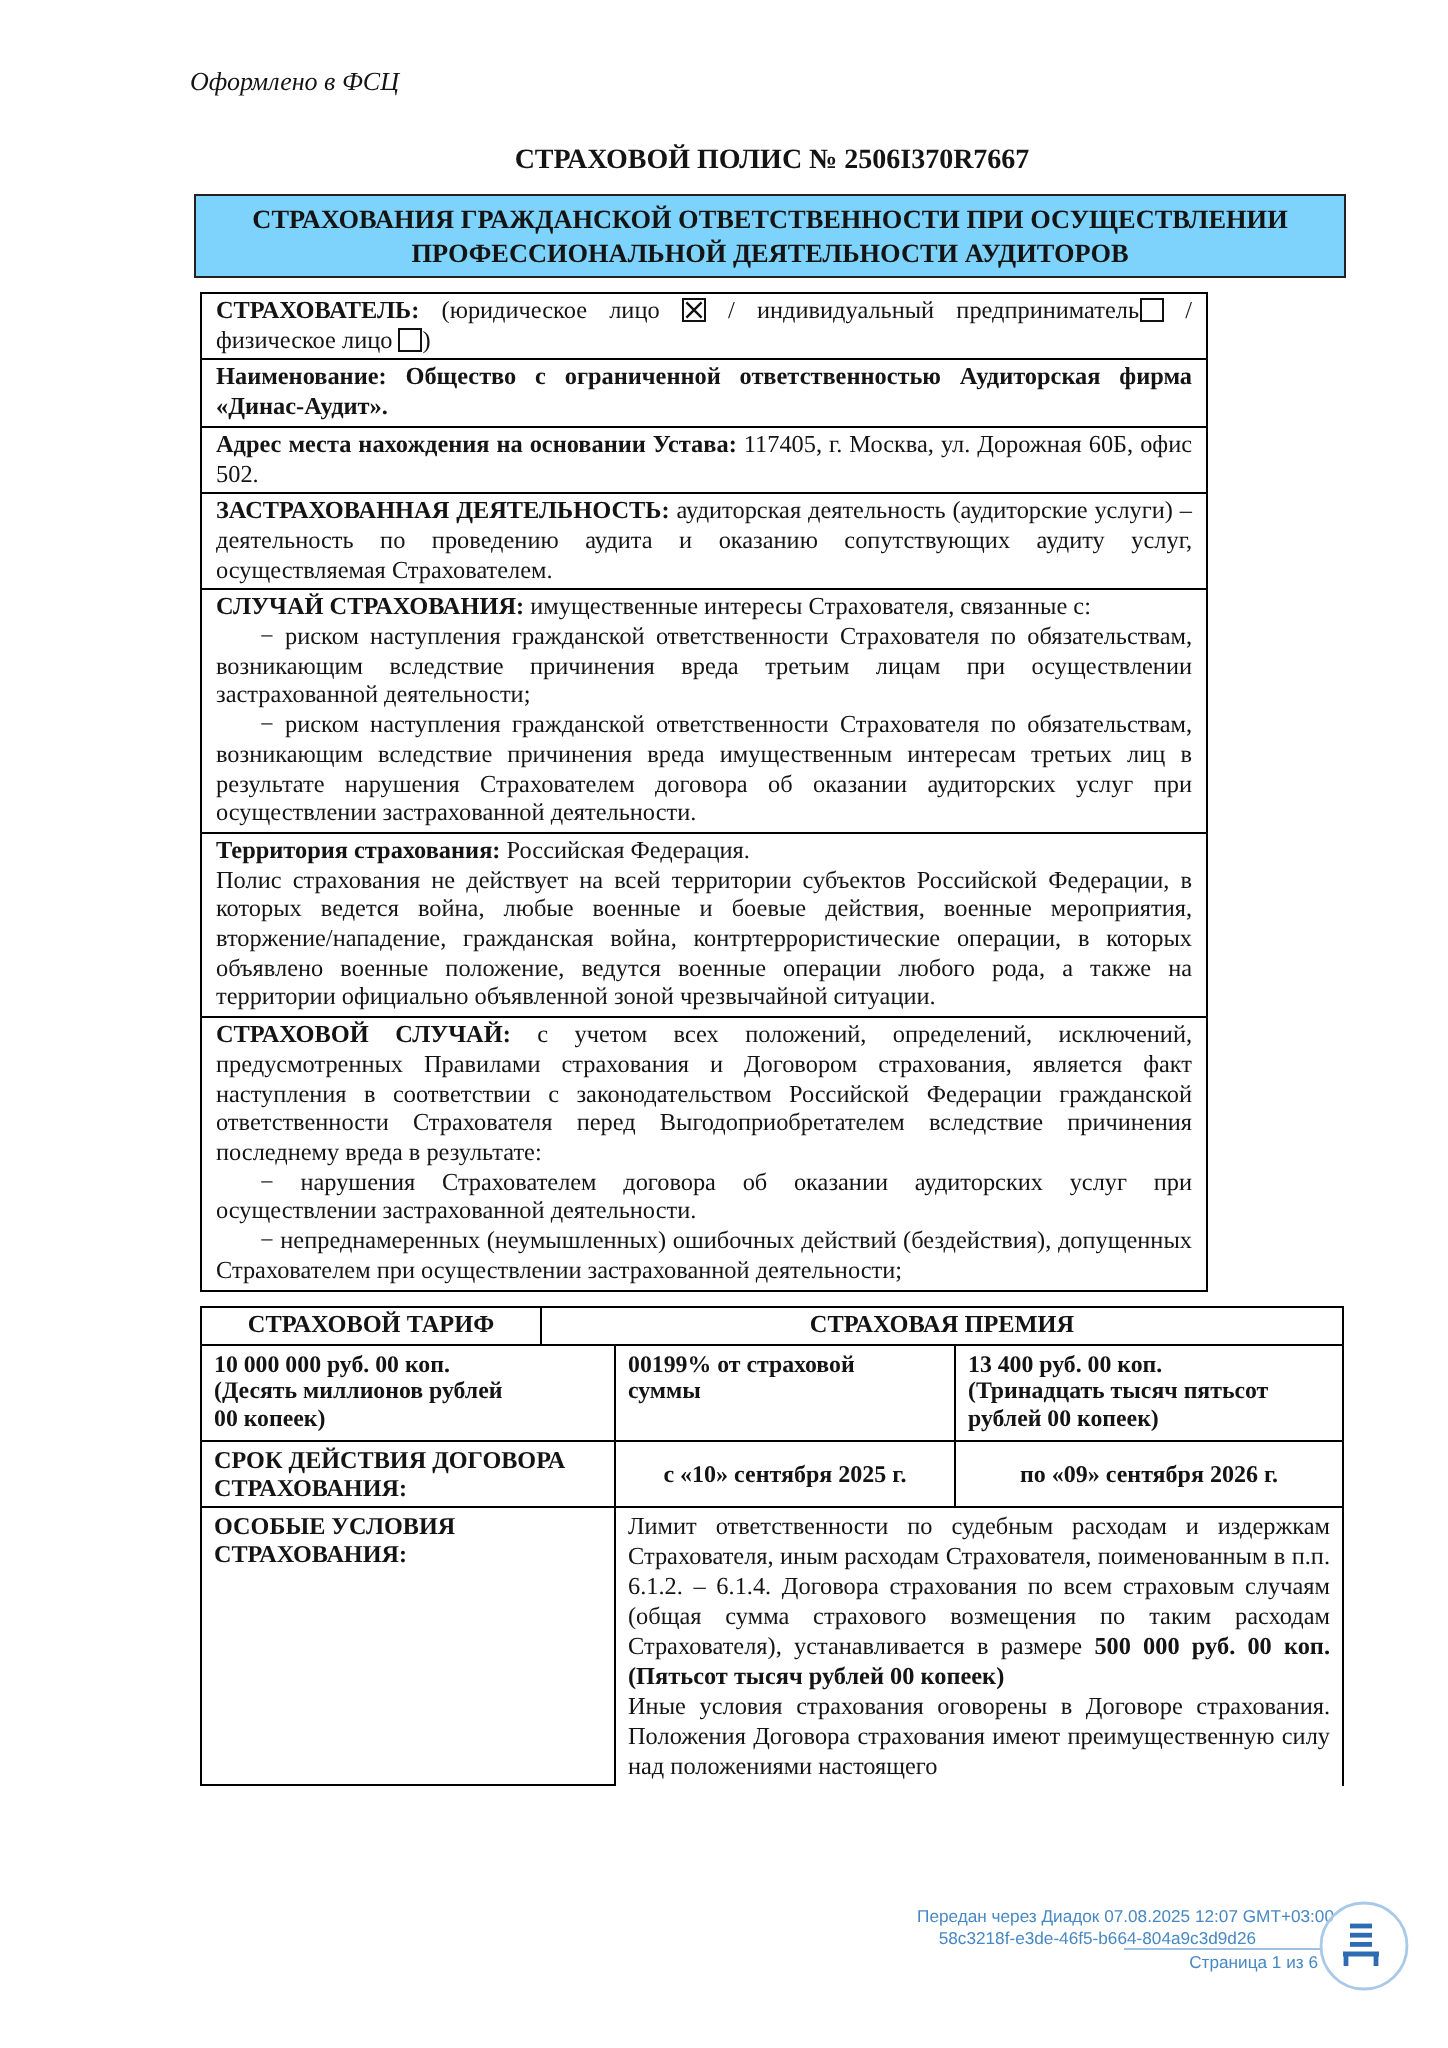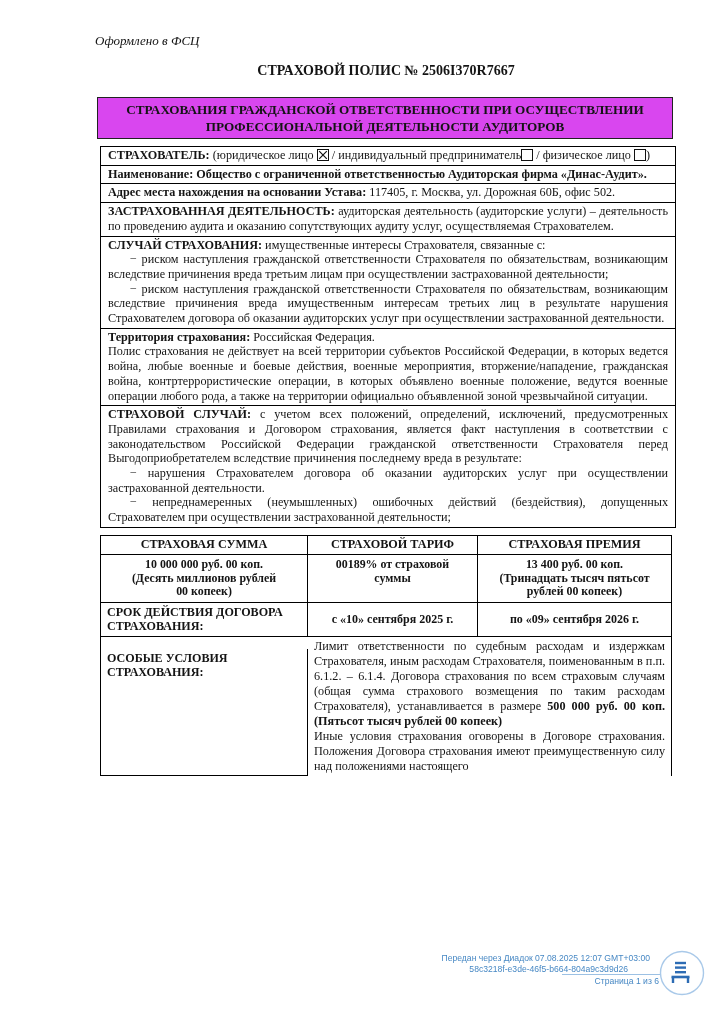--- a/index.html
+++ b/index.html
@@ -2,54 +2,54 @@
 <html><head>
 <meta charset="utf-8">
 <style>
   html,body{margin:0;padding:0;background:#888;}
   .page{
     position:relative;width:724px;height:1024px;background:#ffffff;
     font-family:"Liberation Serif","DejaVu Serif",serif;color:#141414;
     margin:0 auto;overflow:hidden;
   }
   .formed-note{position:absolute;left:95px;top:33px;font-style:italic;font-size:13px;}
-  .doc-title{position:absolute;left:100px;top:63px;width:572px;text-align:center;
+  .doc-title{position:absolute;left:100px;top:73px;width:572px;text-align:center;
     font-weight:bold;font-size:14px;}
   .type-box{position:absolute;left:97px;top:97px;width:576px;box-sizing:border-box;
-    border:1px solid #222;background:#d946ef;text-align:center;font-weight:bold;
+    border:1px solid #222;background:#7dd3fc;text-align:center;font-weight:bold;
     font-size:13.2px;line-height:17px;padding:3px 14px;}
   .content{position:absolute;left:100px;top:146px;width:572px;}
   
-  .t1{border:1px solid #000;box-sizing:border-box;width:576px;}
+  .t1{border:1px solid #000;box-sizing:border-box;width:504px;}
   .t1 .row{border-bottom:1px solid #000;padding:1px 7px 2px 7px;font-size:12.2px;
     line-height:14.7px;text-align:justify;}
   .t1 .row:last-child{border-bottom:none;}
   .t1 p{margin:0;text-align:justify;}
   .t1 p.bullet{text-indent:22px;}
   b{font-weight:bold;}
   .cb{display:inline-block;width:12px;height:12px;border:1.3px solid #111;
     vertical-align:-2px;position:relative;box-sizing:border-box;}
   .cb svg{position:absolute;left:0;top:0;width:100%;height:100%;}
   
   .t2{border:1px solid #000;border-bottom:none;box-sizing:border-box;width:572px;margin-top:7px;}
   .t2r{display:flex;border-bottom:1px solid #000;}
   .t2r.last{border-bottom:none;}
   .t2c{box-sizing:border-box;border-right:1px solid #000;padding:2px 6px;}
   .t2c:last-child{border-right:none;}
   .c1{flex:0 0 207px;}
   .c2{flex:0 0 170px;}
   .c3{flex:1;}
   .hd{font-weight:bold;font-size:12.2px;text-align:center;padding:1px 4px 2px;}
-  .val{font-weight:bold;font-size:11.9px;line-height:13.7px;text-align:center;white-space:pre-line;padding-top:3px;padding-bottom:3px;}
+  .val{font-weight:bold;font-size:11.9px;line-height:13.7px;white-space:pre-line;padding-top:3px;padding-bottom:3px;}
   .lbl{font-weight:bold;font-size:12.1px;line-height:13.9px;white-space:pre-line;padding-top:3px;}
   .date{font-weight:bold;font-size:12px;display:flex;align-items:center;justify-content:center;text-align:center;}
   .freetext{font-size:12.2px;line-height:15px;text-align:justify;}
   .freetext p{margin:0;text-align:justify;}
   .vcenter{display:flex;align-items:center;}
-  .lbl-bb{border-bottom:1px solid #000;margin-top:12px;}
+  .lbl-bb{border-bottom:1px solid #000;}
   
   .stamp{position:absolute;font-family:"Liberation Sans","DejaVu Sans",sans-serif;
     font-size:8.6px;line-height:10px;color:#4788c4;background:rgba(255,255,255,0.72);
     padding:0 1px;white-space:nowrap;}
   .stamp-rule{position:absolute;right:64px;top:974px;width:98px;height:1px;background:#9cc1e4;}
   .logo{position:absolute;left:659px;top:950px;}
 </style>
 </head>
 <body>
 
@@ -106,30 +106,29 @@
         <p><b>СТРАХОВОЙ СЛУЧАЙ:</b> <span>с учетом всех положений, определений, исключений, предусмотренных Правилами страхования и Договором страхования, является факт наступления в соответствии с законодательством Российской Федерации гражданской ответственности Страхователя перед Выгодоприобретателем вследствие причинения последнему вреда в результате:</span></p>
         <p class="bullet">− нарушения Страхователем договора об оказании аудиторских услуг при осуществлении застрахованной деятельности.</p>
         <p class="bullet">− непреднамеренных (неумышленных) ошибочных действий (бездействия), допущенных Страхователем при осуществлении застрахованной деятельности;</p>
       </div>
 
     </div>
 
     <div class="t2">
 
       <div class="t2r">
-        <div class="t2c c1 hd">СТРАХОВАЯ СУММА</div>
         <div class="t2c c2 hd">СТРАХОВОЙ ТАРИФ</div>
         <div class="t2c c3 hd">СТРАХОВАЯ ПРЕМИЯ</div>
       </div>
 
       <div class="t2r">
         <div class="t2c c1 val">10 000 000 руб. 00 коп.
 (Десять миллионов рублей
 00 копеек)</div>
-        <div class="t2c c2 val">00189% от страховой
+        <div class="t2c c2 val">00199% от страховой
 суммы</div>
         <div class="t2c c3 val">13 400 руб. 00 коп.
 (Тринадцать тысяч пятьсот
 рублей 00 копеек)</div>
       </div>
 
       <div class="t2r">
         <div class="t2c c1 lbl">СРОК ДЕЙСТВИЯ ДОГОВОРА
 СТРАХОВАНИЯ:</div>
         <div class="t2c c2 date">с «10» сентября 2025 г.</div>
@@ -142,21 +141,21 @@
 СТРАХОВАНИЯ:</div>
         <div class="t2c c3 freetext">
           <p><span>Лимит ответственности по судебным расходам и издержкам Страхователя, иным расходам Страхователя, поименованным в п.п. 6.1.2. – 6.1.4. Договора страхования по всем страховым случаям (общая сумма страхового возмещения по таким расходам Страхователя), устанавливается в размере</span> <b>500 000 руб. 00 коп. (Пятьсот тысяч рублей 00 копеек)</b></p>
           <p>Иные условия страхования оговорены в Договоре страхования. Положения Договора страхования имеют преимущественную силу над положениями настоящего</p>
         </div>
       </div>
 
     </div>
   </div>
 
-  <div class="stamp" style="right:73px;top:953px;margin-left:24px;">Передан через Диадок 07.08.2025 12:07 GMT+03:00</div>
+  <div class="stamp" style="right:56px;top:953px;margin-left:24px;">Передан через Диадок 07.08.2025 12:07 GMT+03:00</div>
   <div class="stamp" style="right:95px;top:964px;">58c3218f-e3de-46f5-b664-804a9c3d9d26</div>
   <div class="stamp-rule"></div>
   <div class="stamp" style="right:64px;top:976px;">Страница 1 из 6</div>
 
   <div class="logo">
     <svg width="46" height="46" viewBox="0 0 46 46">
       <circle cx="23" cy="23" r="21.5" fill="rgba(255,255,255,0.55)" stroke="#a9c9e9" stroke-width="1.4"></circle>
       <g stroke="#2d6cb4" fill="none">
         <path d="M16 13 H27" stroke-width="2.4"></path>
         <path d="M16 17.6 H27" stroke-width="2.4"></path>

